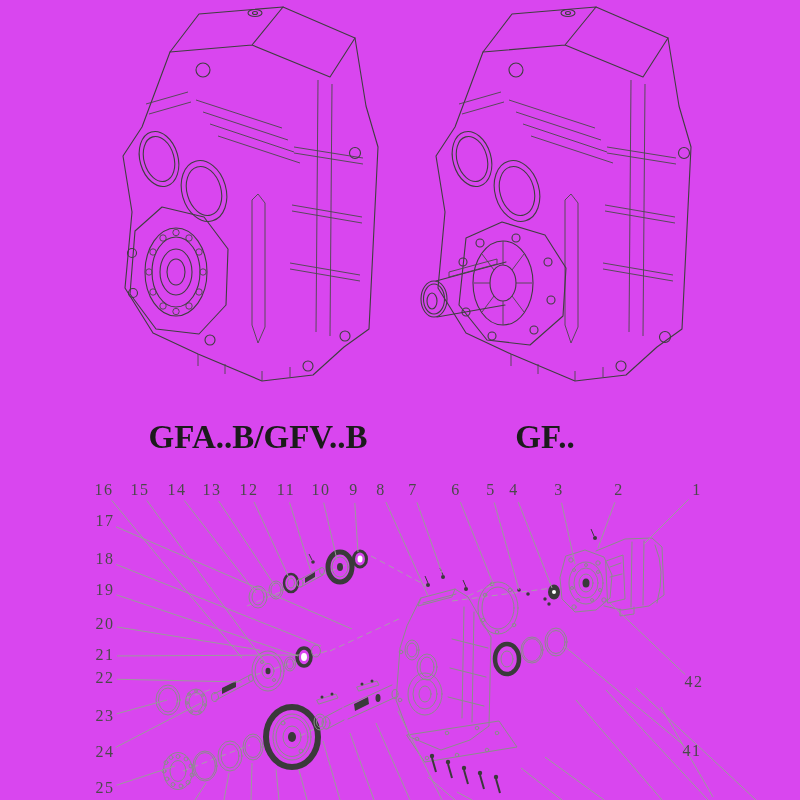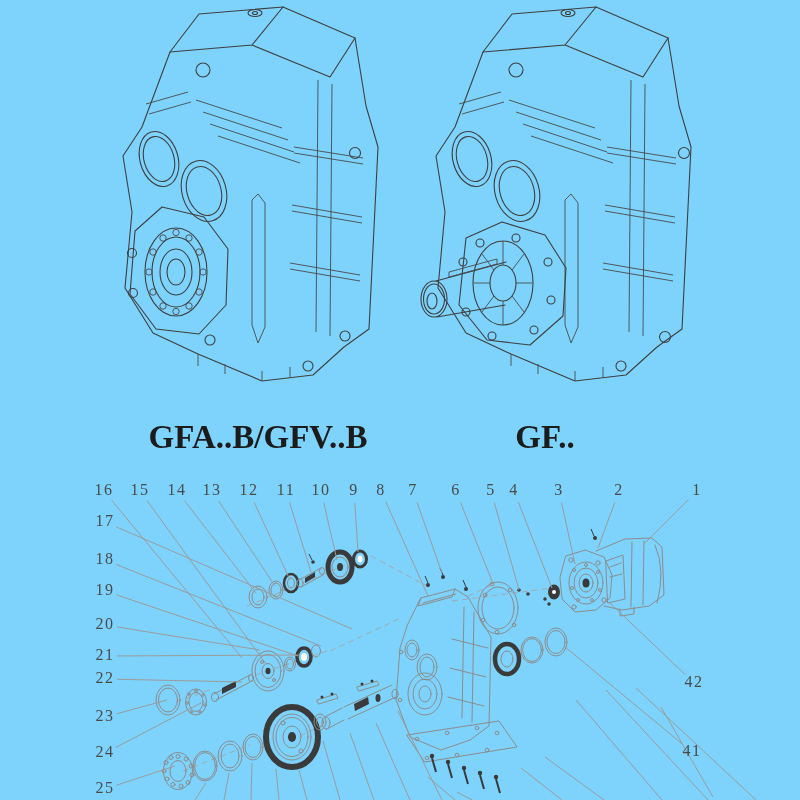--- a/index.html
+++ b/index.html
@@ -1,16 +1,16 @@
 <!DOCTYPE html>
 <html><head>
 <meta charset="utf-8">
 <style>
   html,body{margin:0;padding:0;background:#ffffff;}
-  #page{position:relative;width:800px;height:800px;background:#7dd3fc;overflow:hidden;
+  #page{position:relative;width:800px;height:800px;background:#d946ef;overflow:hidden;
         font-family:"Liberation Serif",serif;}
   svg{display:block}
   .ink{stroke:#3f3f3f;stroke-width:1.1;fill:none;stroke-linejoin:round;stroke-linecap:round;}
   .ink2{stroke:#4a4a4a;stroke-width:0.9;fill:none;stroke-linejoin:round;}
   .g{stroke:#8c8c8c;stroke-width:1;fill:none;stroke-linejoin:round;stroke-linecap:round;}
   .dk{stroke:#3a3a3a;fill:none;}
   .fdk{fill:#3a3a3a;stroke:none;}
   .dash{stroke:#a5a5a5;stroke-width:0.9;fill:none;stroke-dasharray:6 4;}
   .leader{stroke:#9b9b9b;stroke-width:1;fill:none;}
   .callout{font-family:"Liberation Serif",serif;font-size:16px;fill:#4a4a4a;

